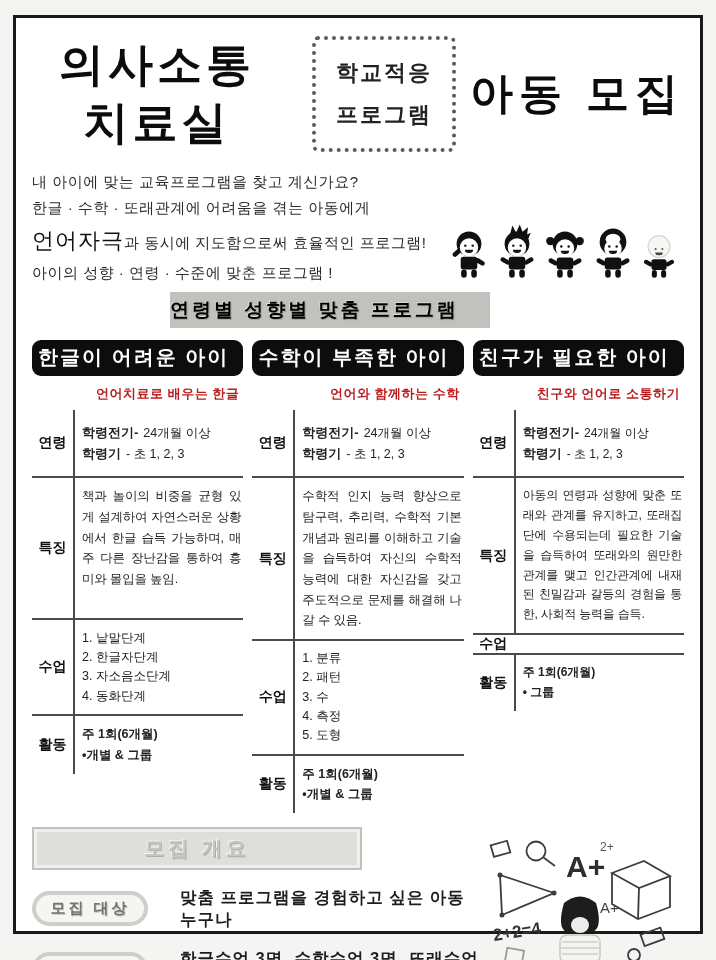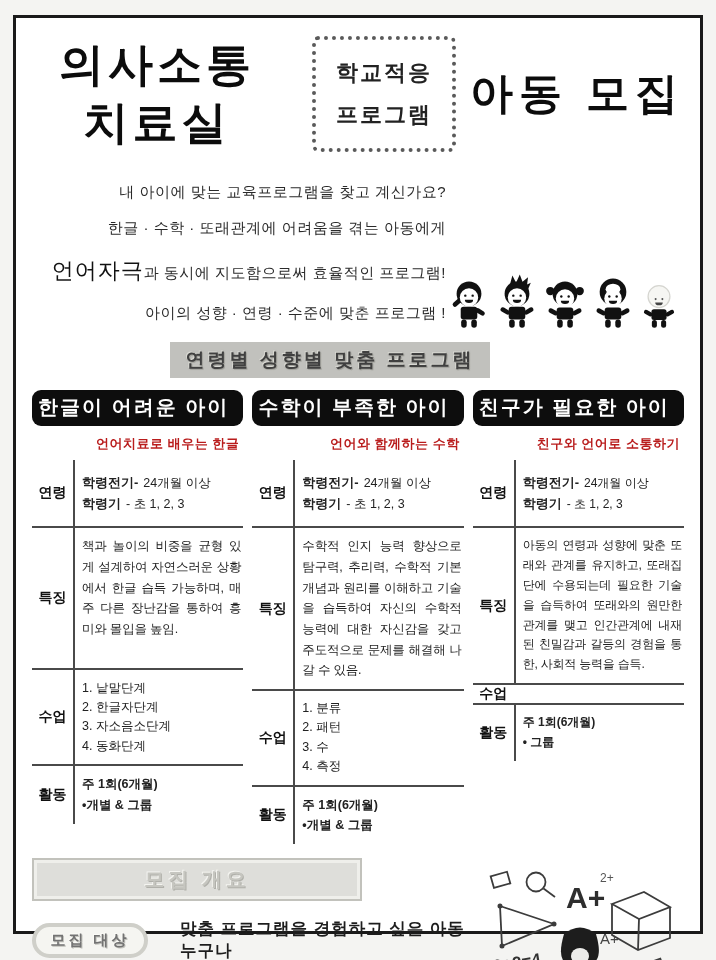--- a/index.html
+++ b/index.html
@@ -40,35 +40,35 @@
   }
   .recruit-title {
     flex: 1; text-align: center;
     font-size: 43px; font-weight: bold; letter-spacing: 6px;
     color: #0c0c0c;
   }
 
   
   .intro-row { display: flex; margin-top: 16px; }
   .intro { width: 440px; font-size: 15px; line-height: 1.7; color: #2a2a2a; letter-spacing: 0.5px; }
-  .intro p { margin: 11px 0; text-align: right; }
+  .intro p { margin: 1px 0; }
   .intro .em { font-size: 22px; font-weight: normal; color: #111; letter-spacing: 1px; }
   .children-icons {
     flex: 1; display: flex; justify-content: flex-end; align-items: flex-end;
     gap: 2px; padding-right: 4px; margin-bottom: 2px;
   }
 
   
   .section-banner {
     width: 320px; margin: 6px 0 12px 138px;
     background: #c1c1bd;
-    text-align: center;
+    text-align: left;
     font-size: 19px; font-weight: bold; letter-spacing: 3px;
     padding: 5px 0;
-    color: #404040;
+    color: #000000;
     text-shadow: 1px 1px 0 #a3a39d, -1px -1px 0 #d9d9d3, 0 0 2px #9a9a94;
   }
 
   
   .columns { display: flex; gap: 9px; }
   .pcol { flex: 1; }
   .pcol-header {
     background: #0d0d0d; color: #fff;
     border-radius: 9px;
     text-align: center;
@@ -288,20 +288,21 @@
             <div class="tcontent">수학적 인지 능력 향상으로 탐구력, 추리력, 수학적 기본 개념과 원리를 이해하고 기술을 습득하여 자신의 수학적 능력에 대한 자신감을 갖고 주도적으로 문제를 해결해 나갈 수 있음.</div>
           </div>
           <div class="trow row-lesson">
             <div class="tlabel">수업</div>
             <div class="tcontent">
               <ul class="lesson-list">
                 <li>1. 분류</li>
                 <li>2. 패턴</li>
                 <li>3. 수</li>
                 <li>4. 측정</li>
+                <li>5. 도형</li>
               </ul>
             </div>
           </div>
           <div class="trow row-activity">
             <div class="tlabel">활동</div>
             <div class="tcontent">
               <div>주 1회(6개월)</div>
               <div>•개별 &amp; 그룹</div>
             </div>
           </div>

